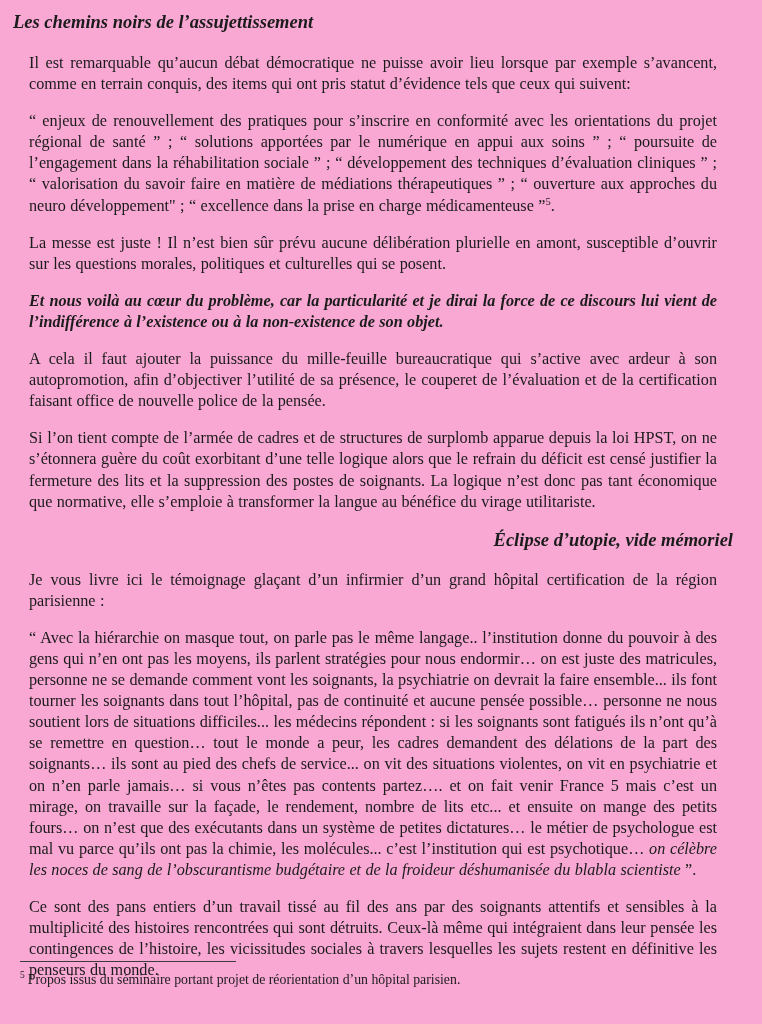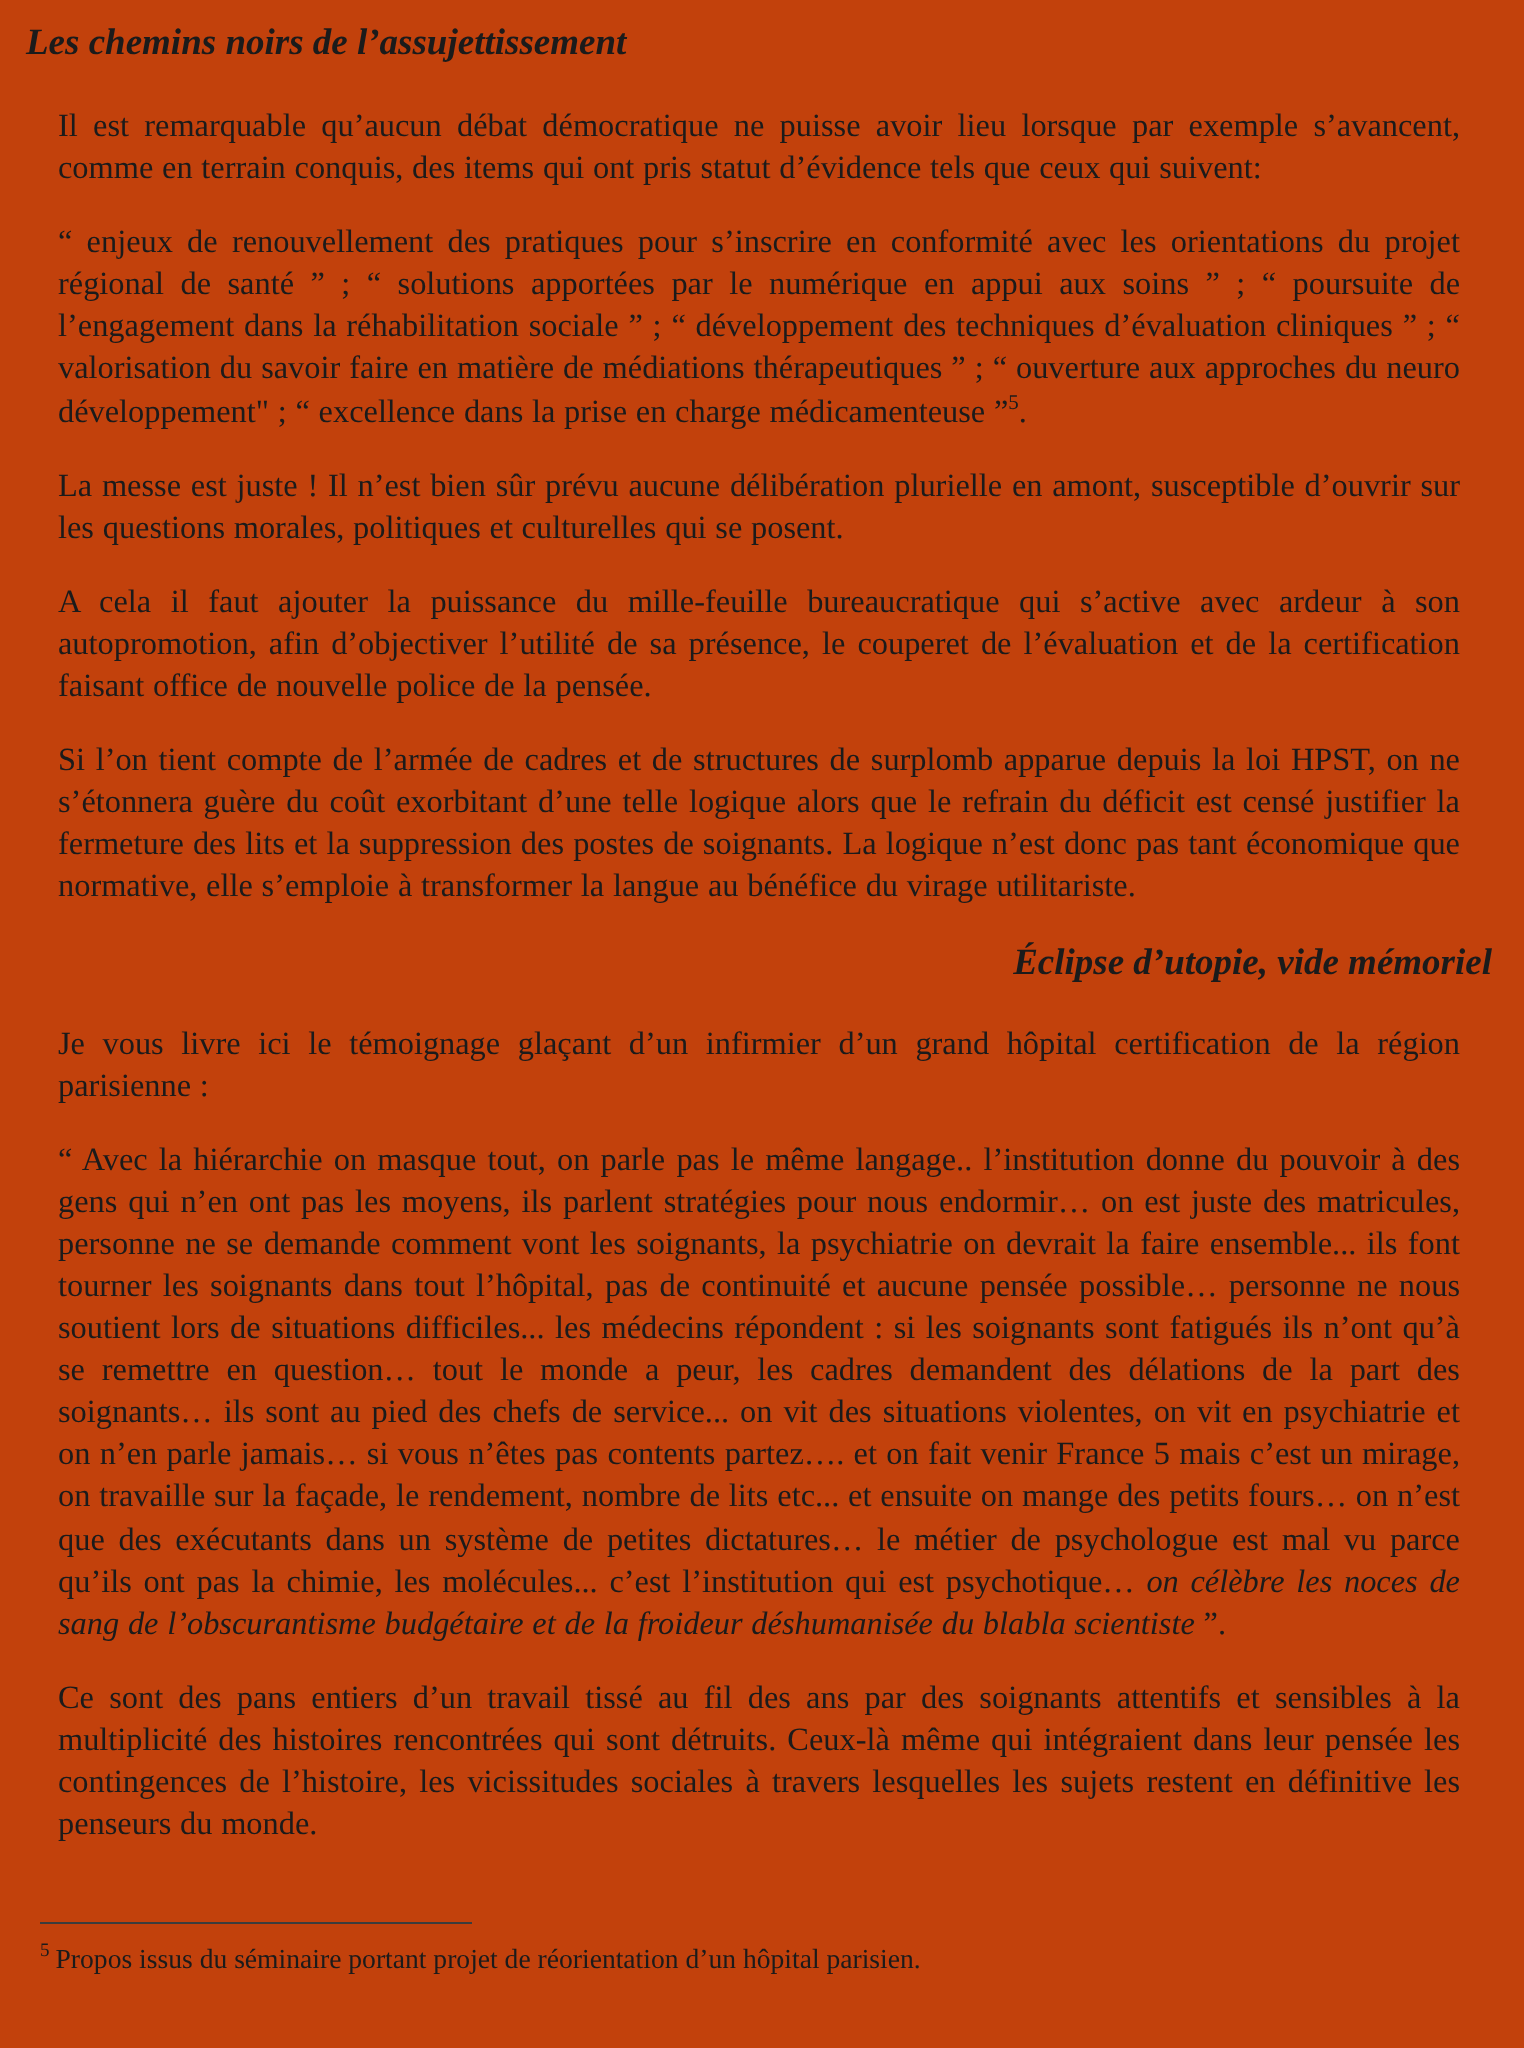--- a/index.html
+++ b/index.html
@@ -5,24 +5,24 @@
   html, body {
     margin: 0;
     padding: 0;
     background: #ffffff;
   }
   .page {
     position: relative;
     width: 762px;
     height: 1024px;
     box-sizing: border-box;
-    background: #c2410c;
+    background: #f9a8d4;
     color: #1b1b1b;
     font-family: "Liberation Serif", "DejaVu Serif", serif;
-    padding: 11px 16px 0 13px;
+    padding: 11px 29px 0 13px;
     overflow: hidden;
   }
   .section-heading {
     font-size: 18.5px;
     line-height: 22px;
     font-weight: 700;
     font-style: italic;
     margin: 0 0 20px 0;
     text-align: left;
   }
@@ -81,20 +81,21 @@
 <div class="page">
 
   <h1 class="section-heading">Les chemins noirs de l’assujettissement</h1>
 
   <p class="body-p">Il est remarquable qu’aucun débat démocratique ne puisse avoir lieu lorsque par exemple s’avancent, comme en terrain conquis, des items qui ont pris statut d’évidence tels que ceux qui suivent:</p>
 
   <p class="body-p"><span>“ enjeux de renouvellement des pratiques pour s’inscrire en conformité avec les orientations du projet régional de santé ” ; “ solutions apportées par le numérique en appui aux soins ” ; “ poursuite de l’engagement dans la réhabilitation sociale ” ; “ développement des techniques d’évaluation cliniques ” ; “ valorisation du savoir faire en matière de médiations thérapeutiques ” ; “ ouverture aux approches du neuro développement" ; “ excellence dans la prise en charge médicamenteuse ”</span><sup class="fn-ref">5</sup><span>.</span></p>
 
   <p class="body-p">La messe est juste ! Il n’est bien sûr prévu aucune délibération plurielle en amont, susceptible d’ouvrir sur les questions morales, politiques et culturelles qui se posent.</p>
 
+  <p class="body-p emphasis-p">Et nous voilà au cœur du problème, car la particularité et je dirai la force de ce discours lui vient de l’indifférence à l’existence ou à la non-existence de son objet.</p>
 
   <p class="body-p">A cela il faut ajouter la puissance du mille-feuille bureaucratique qui s’active avec ardeur à son autopromotion, afin d’objectiver l’utilité de sa présence, le couperet de l’évaluation et de la certification faisant office de nouvelle police de la pensée.</p>
 
   <p class="body-p">Si l’on tient compte de l’armée de cadres et de structures de surplomb apparue depuis la loi HPST, on ne s’étonnera guère du coût exorbitant d’une telle logique alors que le refrain du déficit est censé justifier la fermeture des lits et la suppression des postes de soignants. La logique n’est donc pas tant économique que normative, elle s’emploie à transformer la langue au bénéfice du virage utilitariste.</p>
 
   <h2 class="section-heading second">Éclipse d’utopie, vide mémoriel</h2>
 
 
   <p class="body-p">Je vous livre ici le témoignage glaçant d’un infirmier d’un grand hôpital certification de la région parisienne :</p>
 

